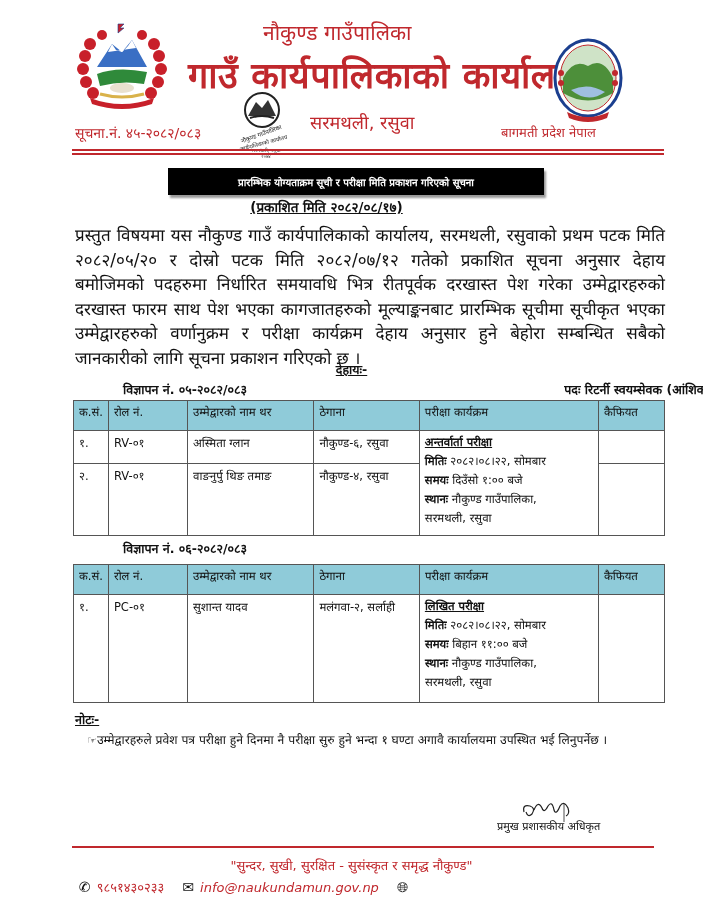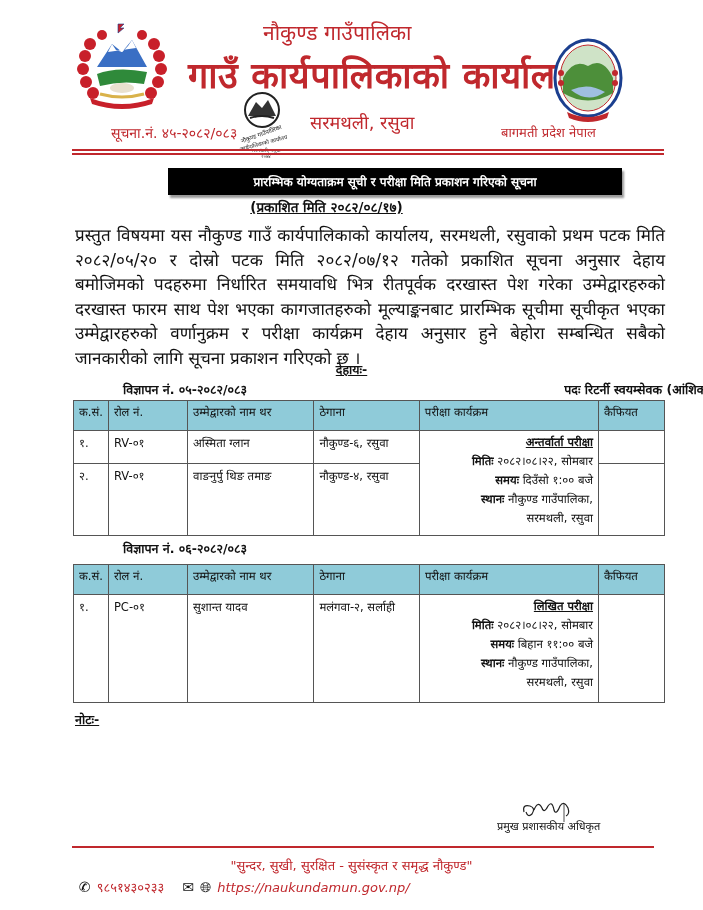--- a/index.html
+++ b/index.html
@@ -9,39 +9,39 @@
   .abs { position: absolute; }
 
   
   .emblem-left { left: 72px; top: 22px; width: 100px; width: 100px; height: 90px; }
   .emblem-right { left: 553px; top: 38px; width: 70px; height: 100px; }
   .stamp { left: 226px; top: 88px; width: 72px; height: 72px; }
 
   .hdr-line1 { left: 263px; top: 18px; font-size: 21px; color: #c0282d; font-family: "DejaVu Sans", sans-serif; }
   .hdr-line2 { left: 188px; top: 50px; font-size: 36px; color: #c0282d; font-weight: bold; font-family: "DejaVu Sans", sans-serif; letter-spacing: 0.5px; }
   .hdr-line3 { left: 310px; top: 110px; font-size: 18px; color: #c0282d; font-family: "DejaVu Sans", sans-serif; }
-  .notice-no { left: 75px; top: 123px; font-size: 14px; color: #c0282d; font-family: "DejaVu Sans", sans-serif; margin-left: 36px; }
+  .notice-no { left: 75px; top: 123px; font-size: 14px; color: #c0282d; font-family: "DejaVu Sans", sans-serif; }
   .province { left: 501px; top: 123px; font-size: 13px; color: #c0282d; font-family: "DejaVu Sans", sans-serif; }
 
   .rule { left: 72px; width: 592px; height: 1.5px; background: #c0282d; }
 
   
-  .title-box { left: 168px; top: 168px; width: 454px; height: 27px; background: #000; color: #fff; font-size: 12px; font-weight: bold; display: flex; align-items: center; justify-content: center; box-shadow: 2px 3px 2px #999; font-family: "DejaVu Sans", sans-serif; }
+  .title-box { left: 168px; top: 168px; width: 376px; height: 27px; background: #000; color: #fff; font-size: 10px; font-weight: bold; display: flex; align-items: center; justify-content: center; box-shadow: 2px 3px 2px #999; font-family: "DejaVu Sans", sans-serif; }
   .pub-date { left: 0; width: 653px; top: 198px; text-align: center; font-size: 13.5px; font-weight: bold; text-decoration: underline; font-family: "DejaVu Sans", sans-serif; }
 
   .para { left: 75px; top: 223px; width: 590px; font-size: 17px; line-height: 24.5px; text-align: justify; font-family: "DejaVu Sans", sans-serif; }
 
   .dehay { left: 0; width: 703px; top: 361px; text-align: center; font-size: 12.5px; font-weight: bold; text-decoration: underline; font-family: "DejaVu Sans", sans-serif; }
 
   .adv-line { left: 75px; width: 589px; display: flex; justify-content: space-between; font-size: 12.5px; font-weight: bold; font-family: "DejaVu Sans", sans-serif; margin-left: 48px; }
 
   table.cand { position: absolute; left: 73px; width: 592px; border-collapse: collapse; font-size: 11.5px; font-family: "DejaVu Sans", sans-serif; border-radius: 21px; }
   table.cand th { background: #8fcbd9; font-weight: normal; text-align: left; padding: 3px 5px; height: 30px; vertical-align: top; border: 1px solid #555; }
   table.cand td { border: 1px solid #555; padding: 4px 5px; vertical-align: top; }
-  table.cand td.exam { text-align: right; line-height: 19px; vertical-align: top; padding-top: 2px; }
+  table.cand td.exam { text-align: left; line-height: 19px; vertical-align: top; padding-top: 2px; }
   .exam .exam-type { text-decoration: underline; font-weight: bold; }
   .exam b { font-weight: bold; }
 
   .c1 { width: 31px; } .c2 { width: 81px; } .c3 { width: 130px; } .c4 { width: 108px; } .c5 { width: 185px; } .c6 { width: 67px; }
 
   .note-title { left: 75px; top: 711px; font-size: 12.5px; font-weight: bold; text-decoration: underline; font-family: "DejaVu Sans", sans-serif; }
   .note-items { left: 87px; top: 729px; width: 578px; font-size: 12.2px; line-height: 22px; text-align: justify; font-family: "DejaVu Sans", sans-serif; }
   .note-item { margin-bottom: 0; }
   .note-bullet { font-size: 11px; }
 
@@ -196,31 +196,34 @@
         <div><b>स्थानः</b> <span>नौकुण्ड गाउँपालिका,</span></div>
         <div>सरमथली, रसुवा</div>
       </td>
       <td></td>
     </tr>
   </tbody>
 </table>
 
 <div class="abs note-title">नोटः-</div>
 <div class="abs note-items">
+  <div class="note-item">
+    <span class="note-bullet">☞</span><span>उम्मेद्वारहरुले प्रवेश पत्र परीक्षा हुने दिनमा नै परीक्षा सुरु हुने भन्दा १ घण्टा अगावै कार्यालयमा उपस्थित भई लिनुपर्नेछ ।</span>
+  </div>
 </div>
 
 <div class="abs sig-scribble">
   <svg width="60" height="24" viewBox="0 0 60 24">
     <path d="M4 14 Q2 6 10 8 Q16 10 12 16 Q8 20 6 14 M14 12 Q18 2 22 10 Q24 16 28 8 Q32 2 34 12 Q36 18 40 8 Q44 2 48 10 Q50 16 46 18" stroke="#222" stroke-width="1.2" fill="none"></path>
     <path d="M44 6 L44 24" stroke="#222" stroke-width="0.8"></path>
   </svg>
 </div>
 <div class="abs sig-title">प्रमुख प्रशासकीय अधिकृत</div>
 
 <div class="abs footer-rule"></div>
 <div class="abs slogan">"सुन्दर, सुखी, सुरक्षित - सुसंस्कृत र समृद्ध नौकुण्ड"</div>
 <div class="abs contact">
   <span class="ico">✆</span>
   <span class="val" style="font-style:normal;">९८५१४३०२३३</span>
   <span class="ico">✉</span>
+  <span class="val">info@naukundamun.gov.np</span>
   <span class="ico">🌐︎</span>
-  <span class="val">https://naukundamun.gov.np/</span>
 </div>
 
 </body></html>

